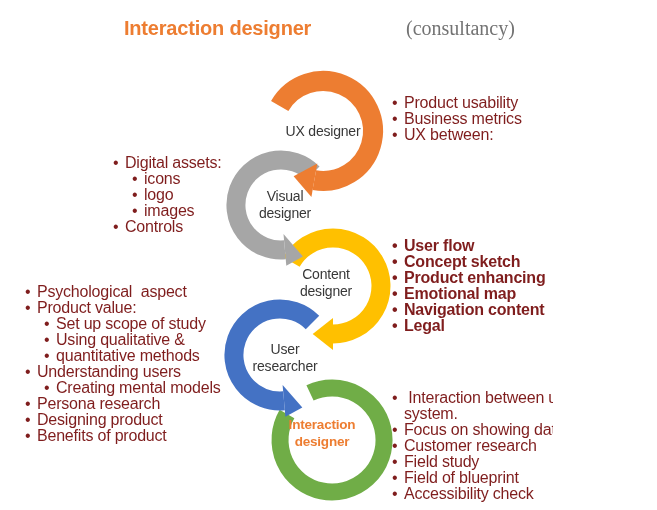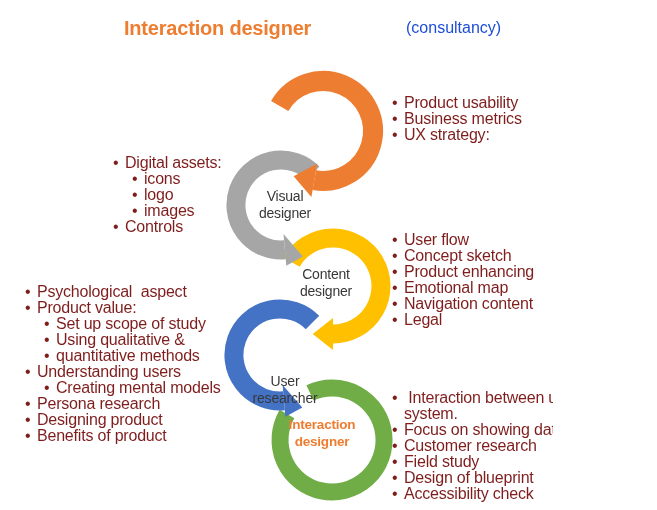--- a/index.html
+++ b/index.html
@@ -6,21 +6,21 @@
   #canvas{
     position:relative;width:553px;height:510px;background:#fff;overflow:hidden;
     font-family:"Liberation Sans",sans-serif;
   }
   .title-main{
     position:absolute;left:124px;top:16px;
     font-size:20px;font-weight:700;color:#ED7D31;line-height:24px;letter-spacing:-0.2px;
   }
   .title-sub{
     position:absolute;left:406px;top:16px;
-    font-size:16px;font-weight:400;color:#1d4ed8;line-height:24px;
+    font-size:20px;font-weight:400;color:#737373;line-height:24px;font-family:Liberation Serif, serif;
   }
   #diagram-svg{position:absolute;left:0;top:0;}
   .stage-label{
     position:absolute;text-align:center;
     font-size:14px;line-height:17px;color:#383838;letter-spacing:-0.2px;
   }
   .stage-label.interaction{
     font-size:13.5px;font-weight:700;color:#ED7D31;line-height:17px;
   }
   .blist{
@@ -58,40 +58,41 @@
       <path d="M 312.8 173.2 A 45 45 0 1 0 284.9 249.8" fill="none" stroke-width="19" stroke="#A6A6A6"></path>
       <polygon points="286.3,265.8 283.5,233.9 302.9,256.5" fill="#A6A6A6"></polygon>
     </g>
 
     <g>
       <path d="M 279.7 106 A 50 50 0 1 1 314.3 180.2" fill="none" stroke-width="20" stroke="#ED7D31"></path>
       <polygon points="311.4,197 317.3,163.5 293.6,176.3" fill="#ED7D31"></polygon>
     </g>
   </svg>
 
+  <div class="stage-label" style="left:263px;top:123px;width:120px;">UX designer</div>
   <div class="stage-label" style="left:250px;top:188px;width:70px;">Visual designer</div>
   <div class="stage-label" style="left:291px;top:266px;width:70px;">Content designer</div>
-  <div class="stage-label" style="left:245px;top:341px;width:80px;margin-top:32px;">User researcher</div>
+  <div class="stage-label" style="left:245px;top:341px;width:80px;">User researcher</div>
   <div class="stage-label interaction" style="left:283px;top:416px;width:78px;">Interaction designer</div>
 
   <div class="blist" style="left:391px;top:95px;width:264px;">
     <div class="b l0">Product usability</div>
     <div class="b l0">Business metrics</div>
-    <div class="b l0">UX strategy:</div>
+    <div class="b l0">UX between:</div>
   </div>
 
   <div class="blist" style="left:112px;top:155px;width:230px;">
     <div class="b l0">Digital assets:</div>
     <div class="b l1">icons</div>
     <div class="b l1">logo</div>
     <div class="b l1">images</div>
     <div class="b l0">Controls</div>
   </div>
 
-  <div class="blist" style="left:391px;top:232px;width:200px;">
+  <div class="blist" style="left:391px;top:238px;width:200px;font-weight:bold;">
     <div class="b l0">User flow</div>
     <div class="b l0">Concept sketch</div>
     <div class="b l0">Product enhancing</div>
     <div class="b l0">Emotional map</div>
     <div class="b l0">Navigation content</div>
     <div class="b l0">Legal</div>
   </div>
 
   <div class="blist" style="left:24px;top:284px;width:250px;">
     <div class="b l0">Psychological  aspect</div>
@@ -104,17 +105,17 @@
     <div class="b l0">Persona research</div>
     <div class="b l0">Designing product</div>
     <div class="b l0">Benefits of product</div>
   </div>
 
   <div class="blist" style="left:391px;top:390px;width:264px;">
     <div class="b l0"> Interaction between users and a system.</div>
     <div class="b l0">Focus on showing data</div>
     <div class="b l0">Customer research</div>
     <div class="b l0">Field study</div>
-    <div class="b l0">Design of blueprint</div>
+    <div class="b l0">Field of blueprint</div>
     <div class="b l0">Accessibility check</div>
   </div>
 
 </div>
 
 </body></html>

